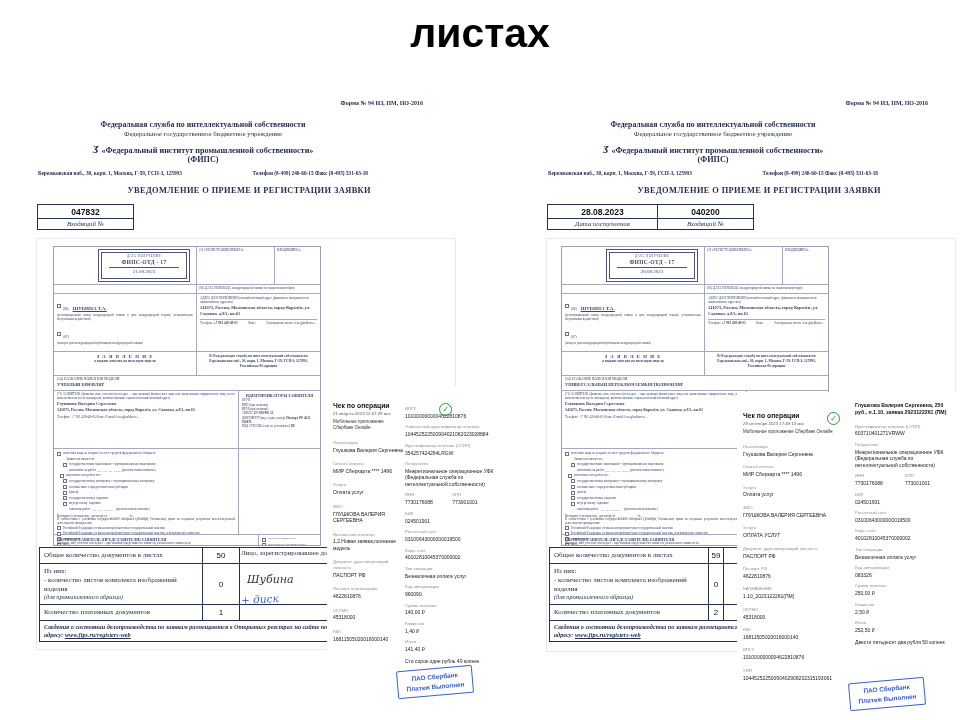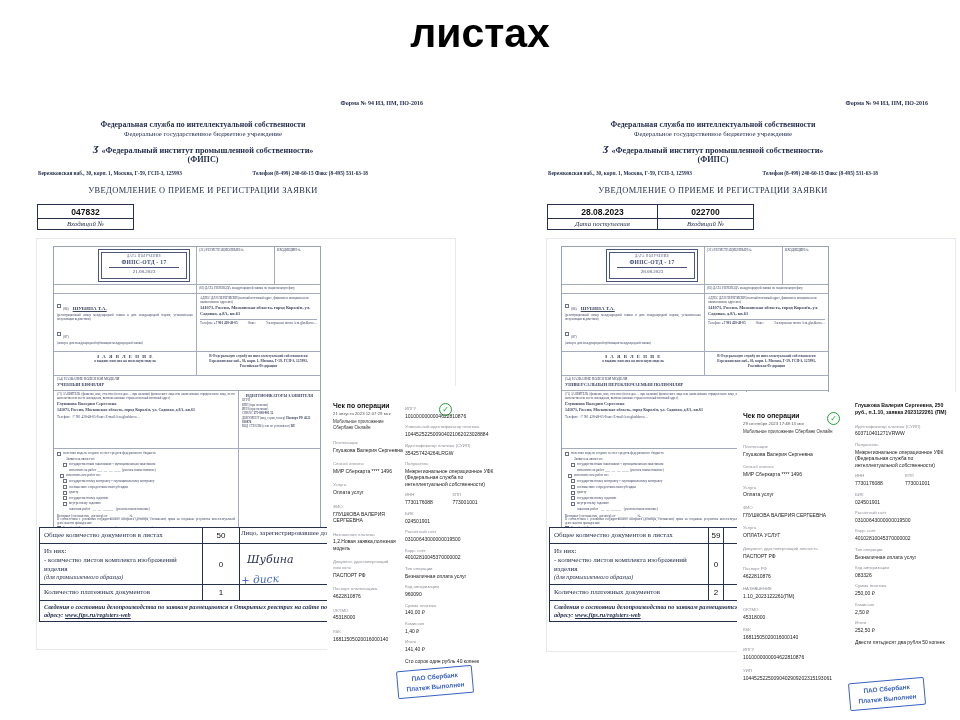--- a/index.html
+++ b/index.html
@@ -8,21 +8,21 @@
 .slide-title{position:absolute;top:10px;left:20px;width:920px;text-align:center;font-size:41px;font-weight:700;line-height:1.16;color:#000}
 .formcode{position:absolute;top:100px;width:140px;font:bold 6px "Liberation Serif",serif;color:#26304e;text-align:right}
 
 .dochead{position:absolute;top:98px;width:336px;font-family:"Liberation Serif","DejaVu Serif",serif;color:#26304e}
 .dh-a1{position:absolute;top:22px;width:100%;text-align:center;font-weight:bold;font-size:7.8px}
 .dh-a2{position:absolute;top:32px;width:100%;text-align:center;font-size:6.8px}
 .dh-inst{position:absolute;top:45px;width:100%;text-align:center;font-weight:bold;font-size:8.2px}
 .dh-logo{font-style:italic;font-weight:bold;font-size:11px;margin-right:3px}
 .dh-abbr{position:absolute;top:57px;width:100%;text-align:center;font-weight:bold;font-size:8.2px}
 .dh-addr{position:absolute;top:72px;left:3px;right:3px;display:flex;justify-content:space-between;font-size:5.3px;font-weight:bold}
-.dh-notice{position:absolute;top:88px;width:100%;text-align:center;font-weight:normal;font-size:8.4px;letter-spacing:.4px}
+.dh-notice{position:absolute;top:88px;width:100%;text-align:right;font-weight:bold;font-size:8.4px;letter-spacing:.4px}
 .regtab{position:absolute;top:106px;left:3px;display:flex}
 .regcol{border:1px solid #26304e;margin-left:-1px;text-align:center;background:#fff}
 .regv{font:bold 8.5px "Liberation Sans",sans-serif;color:#111;padding:2px 0 1px}
 .regl{border-top:1px solid #26304e;font-style:italic;font-size:6.8px;padding:1px 0 2px}
 .rw1{width:111px}.rw2{width:97px}.rw3{width:126px}
 
 .page{position:absolute;background:#fff;border:1px solid #e7e9ef}
 .formtab{position:absolute;left:16px;top:7px;width:268px;height:300px;border:1px solid #98a0b2;font-family:"Liberation Serif",serif;color:#3e4662;overflow:hidden;background:#fff}
 .fr{position:relative;border-bottom:1px solid #a3abbc}
 .r1{height:38px}
@@ -41,21 +41,21 @@
 .cb{display:inline-block;width:4px;height:4px;border:1px solid #6a7188;margin-right:2px;vertical-align:middle;background:#fff;flex:0 0 auto}
 .fs3{font-size:3px;line-height:1.3}.fs32{font-size:3.2px;line-height:1.3}.fs34{font-size:3.4px;line-height:1.35}.fs36{font-size:3.6px;line-height:1.35}
 .fs4{font-size:4px;line-height:1.3}.fs44{font-size:4.4px;line-height:1.3}.fs5{font-size:5px}
 .b{font-weight:bold}.u{text-decoration:underline}.ctr{text-align:center}.just{text-align:justify}
 .phline{display:flex;justify-content:space-between;border-top:1px solid #a3abbc;margin-top:2px;padding-top:1px;font-size:3.3px}
 .idents .idrow{font-size:3.1px;line-height:1.4}
 .cbrow{display:flex;align-items:flex-start;font-size:3.4px;line-height:1.35;margin-bottom:1px}
 .cbrow .cb{margin-top:.5px}
 .rep-opts .cbrow{font-size:2.8px}
 
-.sumtab{position:absolute;left:2px;top:288px;width:418px;font-family:"Liberation Serif",serif;color:#26304e;background:#fff}
+.sumtab{position:absolute;left:2px;top:308px;width:418px;font-family:"Liberation Serif",serif;color:#26304e;background:#fff}
 .sumrows{border:1px solid #26304e;position:relative;background:#fff}
 .sumrow{position:relative;padding:3px 60px 3px 4px;min-height:15px}
 .sumrow+.sumrow{border-top:1px solid #26304e}
 .suml{width:155px}
 .sl1,.sl2{font-size:7px;line-height:1.25}
 .sl3{font-size:6.2px;font-style:italic;line-height:1.25}
 .sumv{position:absolute;left:162px;top:0;bottom:0;width:38px;border-left:1px solid #26304e;border-right:1px solid #26304e;display:flex;align-items:center;justify-content:center;font:8px "Liberation Sans",sans-serif;color:#111}
 .sumtab.rgt .sumv{left:158px;width:16px}
 .sumtab.rgt .suml{width:150px}
 .sumthird{position:absolute;left:202px;top:2px;width:212px;height:62px;overflow:hidden}
@@ -121,21 +121,21 @@
         <span>Бережковская наб., 30, корп. 1, Москва, Г-59, ГСП-3, 125993</span>
         <span>Телефон (8-499) 240-60-15  Факс (8-495) 531-63-18</span>
       </div>
     <div class="dh-notice">УВЕДОМЛЕНИЕ О ПРИЕМЕ И РЕГИСТРАЦИИ ЗАЯВКИ</div>
     <div class="regtab">
       <div class="regcol rw1">
           <div class="regv">28.08.2023</div>
           <div class="regl">Дата поступления</div>
         </div>
       <div class="regcol rw2">
-          <div class="regv">022700</div>
+          <div class="regv">040200</div>
           <div class="regl">Входящий №</div>
         </div>
     </div>
   </div>
 
   <div class="page" style="left:36px;top:238px;width:420px;height:412px">
     <div class="formtab">
       <div class="fr r1">
         <div class="stampbox">
           <div class="st-top">ДАТА ПОЛУЧЕНИЯ</div>

